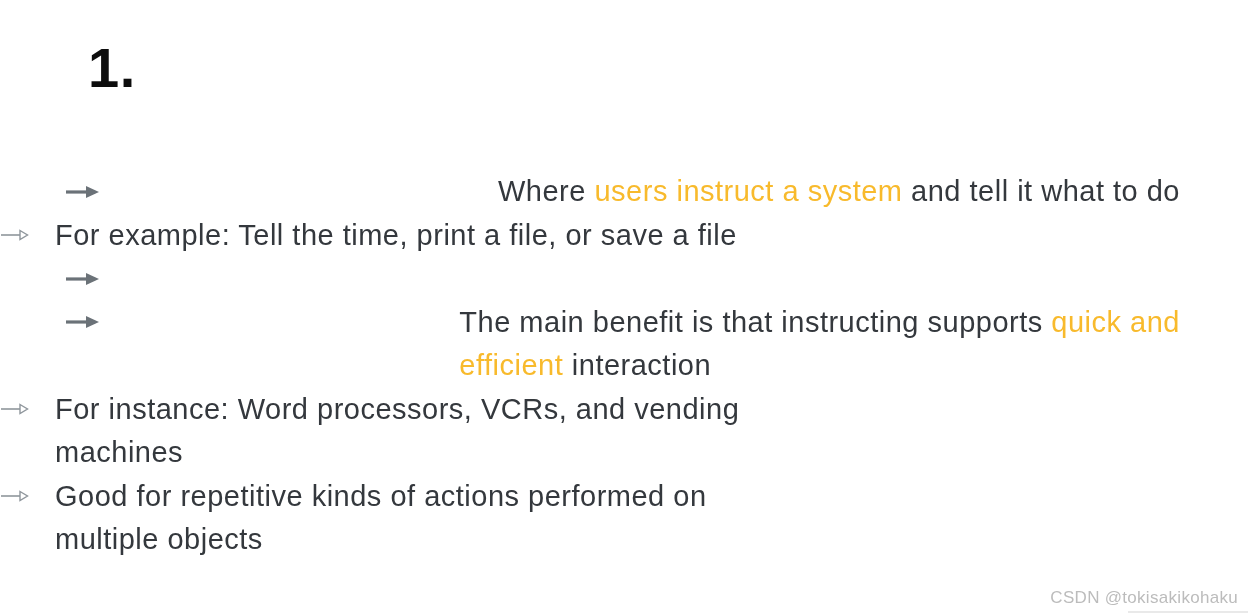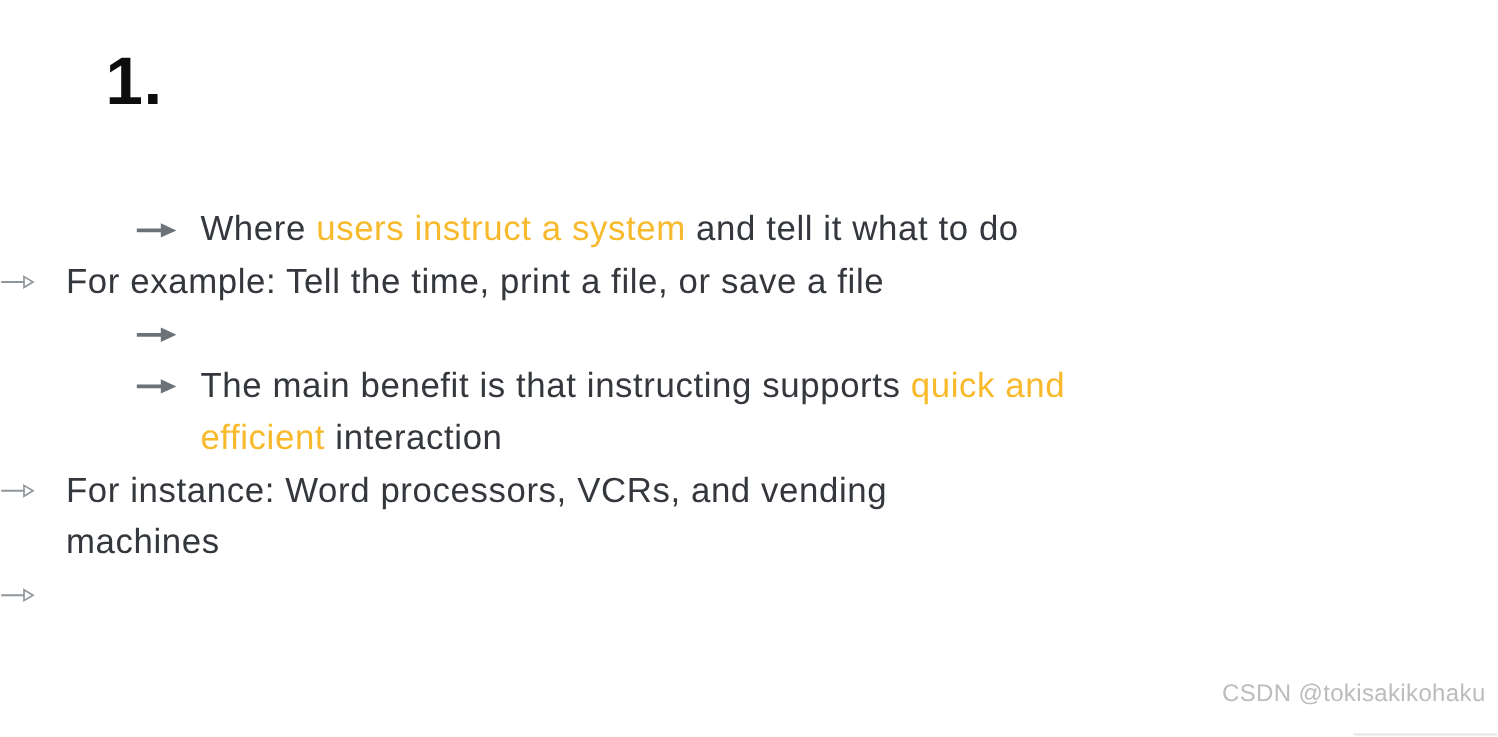--- a/index.html
+++ b/index.html
@@ -45,35 +45,35 @@
   .row {
     display: flex;
     align-items: flex-start;
   }
   .row .marker {
     flex: 0 0 auto;
     display: flex;
     align-items: center;
     height: 43.5px;
   }
-  .row.l1 { padding-left: 113px; }
+  .row.l1 { padding-left: 65px; justify-content: space-between; }
   .row.l1 .marker { width: 54px; }
   .row.l2 { }
   .row.l2 .marker { width: 55px; }
   .row .text {
     white-space: pre-wrap;
   }
   .accent {
     color: var(--accent-color, #f8ba2c);
   }
   .watermark {
     position: absolute;
     right: 10px;
-    bottom: 24px;
-    font-size: 20px;
+    bottom: 6px;
+    font-size: 17px;
     letter-spacing: 0.3px;
     color: var(--watermark-color, #bcbcbc);
   }
   .watermark-line {
     position: absolute;
     right: 0;
     bottom: 1px;
     width: 120px;
     height: 2px;
     background: #e9e9e9;
@@ -134,18 +134,20 @@
         <div class="text"><span>For instance: Word processors, VCRs, and vending
 machines</span></div>
       </div>
       <div class="row l2">
         <span class="marker">
           <svg width="30" height="14" viewBox="0 0 30 14">
             <line x1="1" y1="7" x2="20" y2="7" stroke="#8f969c" stroke-width="1.6"></line>
             <path d="M20 2.5 L27.5 7 L20 11.5 Z" fill="none" stroke="#8f969c" stroke-width="1.4"></path>
           </svg>
         </span>
+        <div class="text"><span>Good for repetitive kinds of actions performed on
+multiple objects</span></div>
       </div>
     </div>
 
   <div class="watermark">CSDN @tokisakikohaku</div>
   <div class="watermark-line"></div>
 </div>
 
 </body></html>

